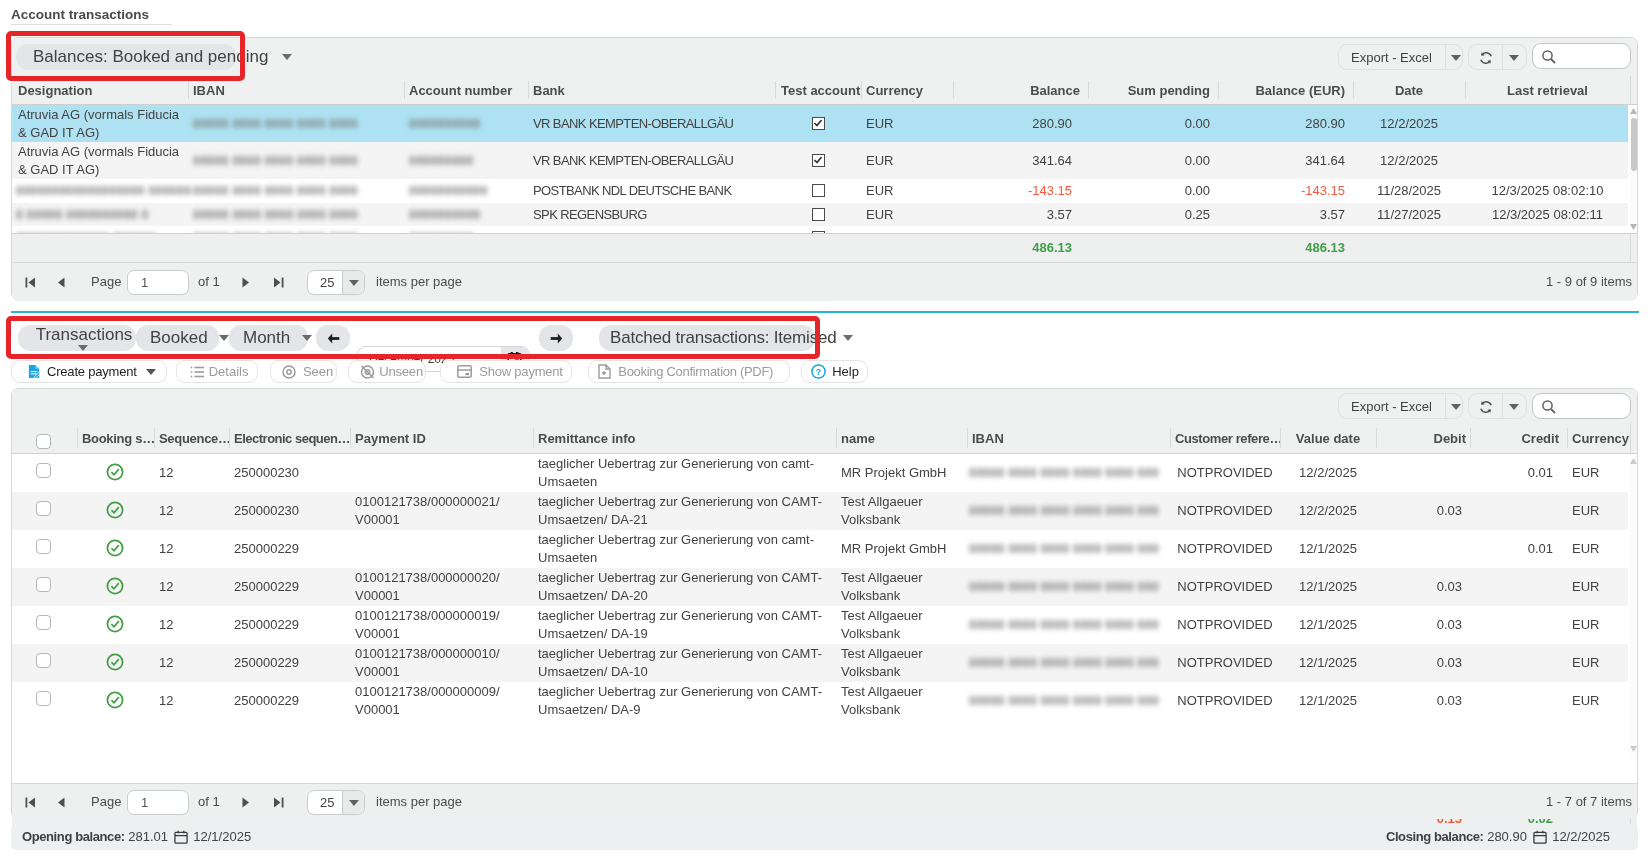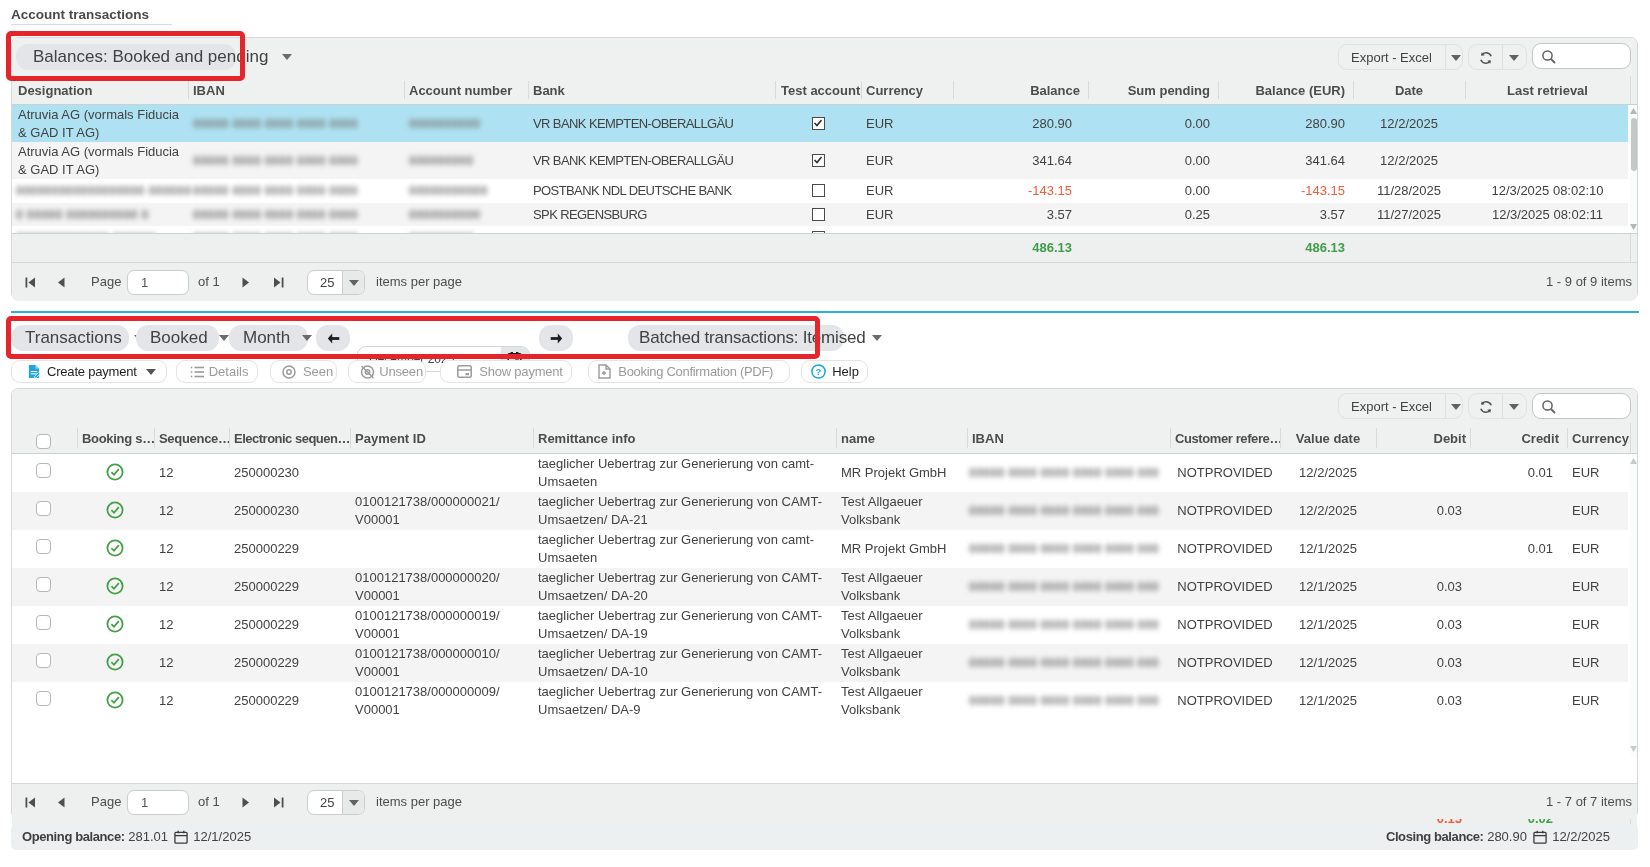--- a/index.html
+++ b/index.html
@@ -232,21 +232,21 @@
       </div>
       <div class="c nw" style="left:364px;top:0;height:100%;color:#4c4c4c;">items per page</div>
       <div class="c nw rt" style="right:5px;top:0;height:100%;color:#4c4c4c;">1 - 9 of 9 items</div>
     </div>
   </div>
 
   <div class="redbox" style="left:6px;top:31px;width:229px;height:40px;"></div>
 
   <div class="a" style="left:11px;top:311px;width:1628px;height:2.2px;background:#2cb2d4;"></div>
 
-  <div class="pill" style="left:11px;top:325px;width:118px;">
+  <div class="pill" style="left:18px;top:325px;width:118px;flex-direction:column;">
       <span style="margin-left:14px;">Transactions</span>
       <span class="caret" style="margin-left:12px;"></span>
     </div>
   <div class="pill" style="left:136px;top:325px;width:83px;">
       <span style="margin-left:14px;">Booked</span>
       <span class="caret" style="margin-left:11px;"></span>
     </div>
   <div class="pill" style="left:229px;top:325px;width:79px;">
       <span style="margin-left:14px;">Month</span>
       <span class="caret" style="margin-left:12px;"></span>
@@ -266,21 +266,21 @@
         <rect x="9" y="1" width="2.4" height="2.4" fill="#1f1f1f"></rect>
         <rect x="8.2" y="8.4" width="3.6" height="3.6" fill="#1f1f1f"></rect>
       </svg>
   </div>
   <div class="pill" style="left:539px;top:325px;width:34px;justify-content:center;">
       <svg width="13" height="11" viewBox="0 0 13 11">
         <path d="M7.8 0.6 L12.2 5.5 L7.8 10.4 Z" fill="#1f1f1f"></path>
         <rect x="0.7" y="4.1" width="8.8" height="2.8" fill="#1f1f1f"></rect>
       </svg>
     </div>
-  <div class="pill" style="left:628px;top:325px;width:216px;">
+  <div class="pill" style="left:599px;top:325px;width:216px;">
       <span style="margin-left:11px;letter-spacing:-0.2px;">Batched transactions: Itemised</span>
       <span class="caret" style="margin-left:7px;"></span>
     </div>
 
   <div class="redbox" style="left:6px;top:316px;width:804px;height:33px;"></div>
 
   <div class="btn2" style="left:11px;top:360px;width:156px;color:#1f1f1f;">
     <svg style="margin-left:15px;" width="14" height="15" viewBox="0 0 15 16">
         <path d="M2 1 h7 l4 4 v10 h-11 z" fill="#1fa4e0"></path>
         <path d="M9 1 l4 4 h-4 z" fill="#7dd0f2"></path>

